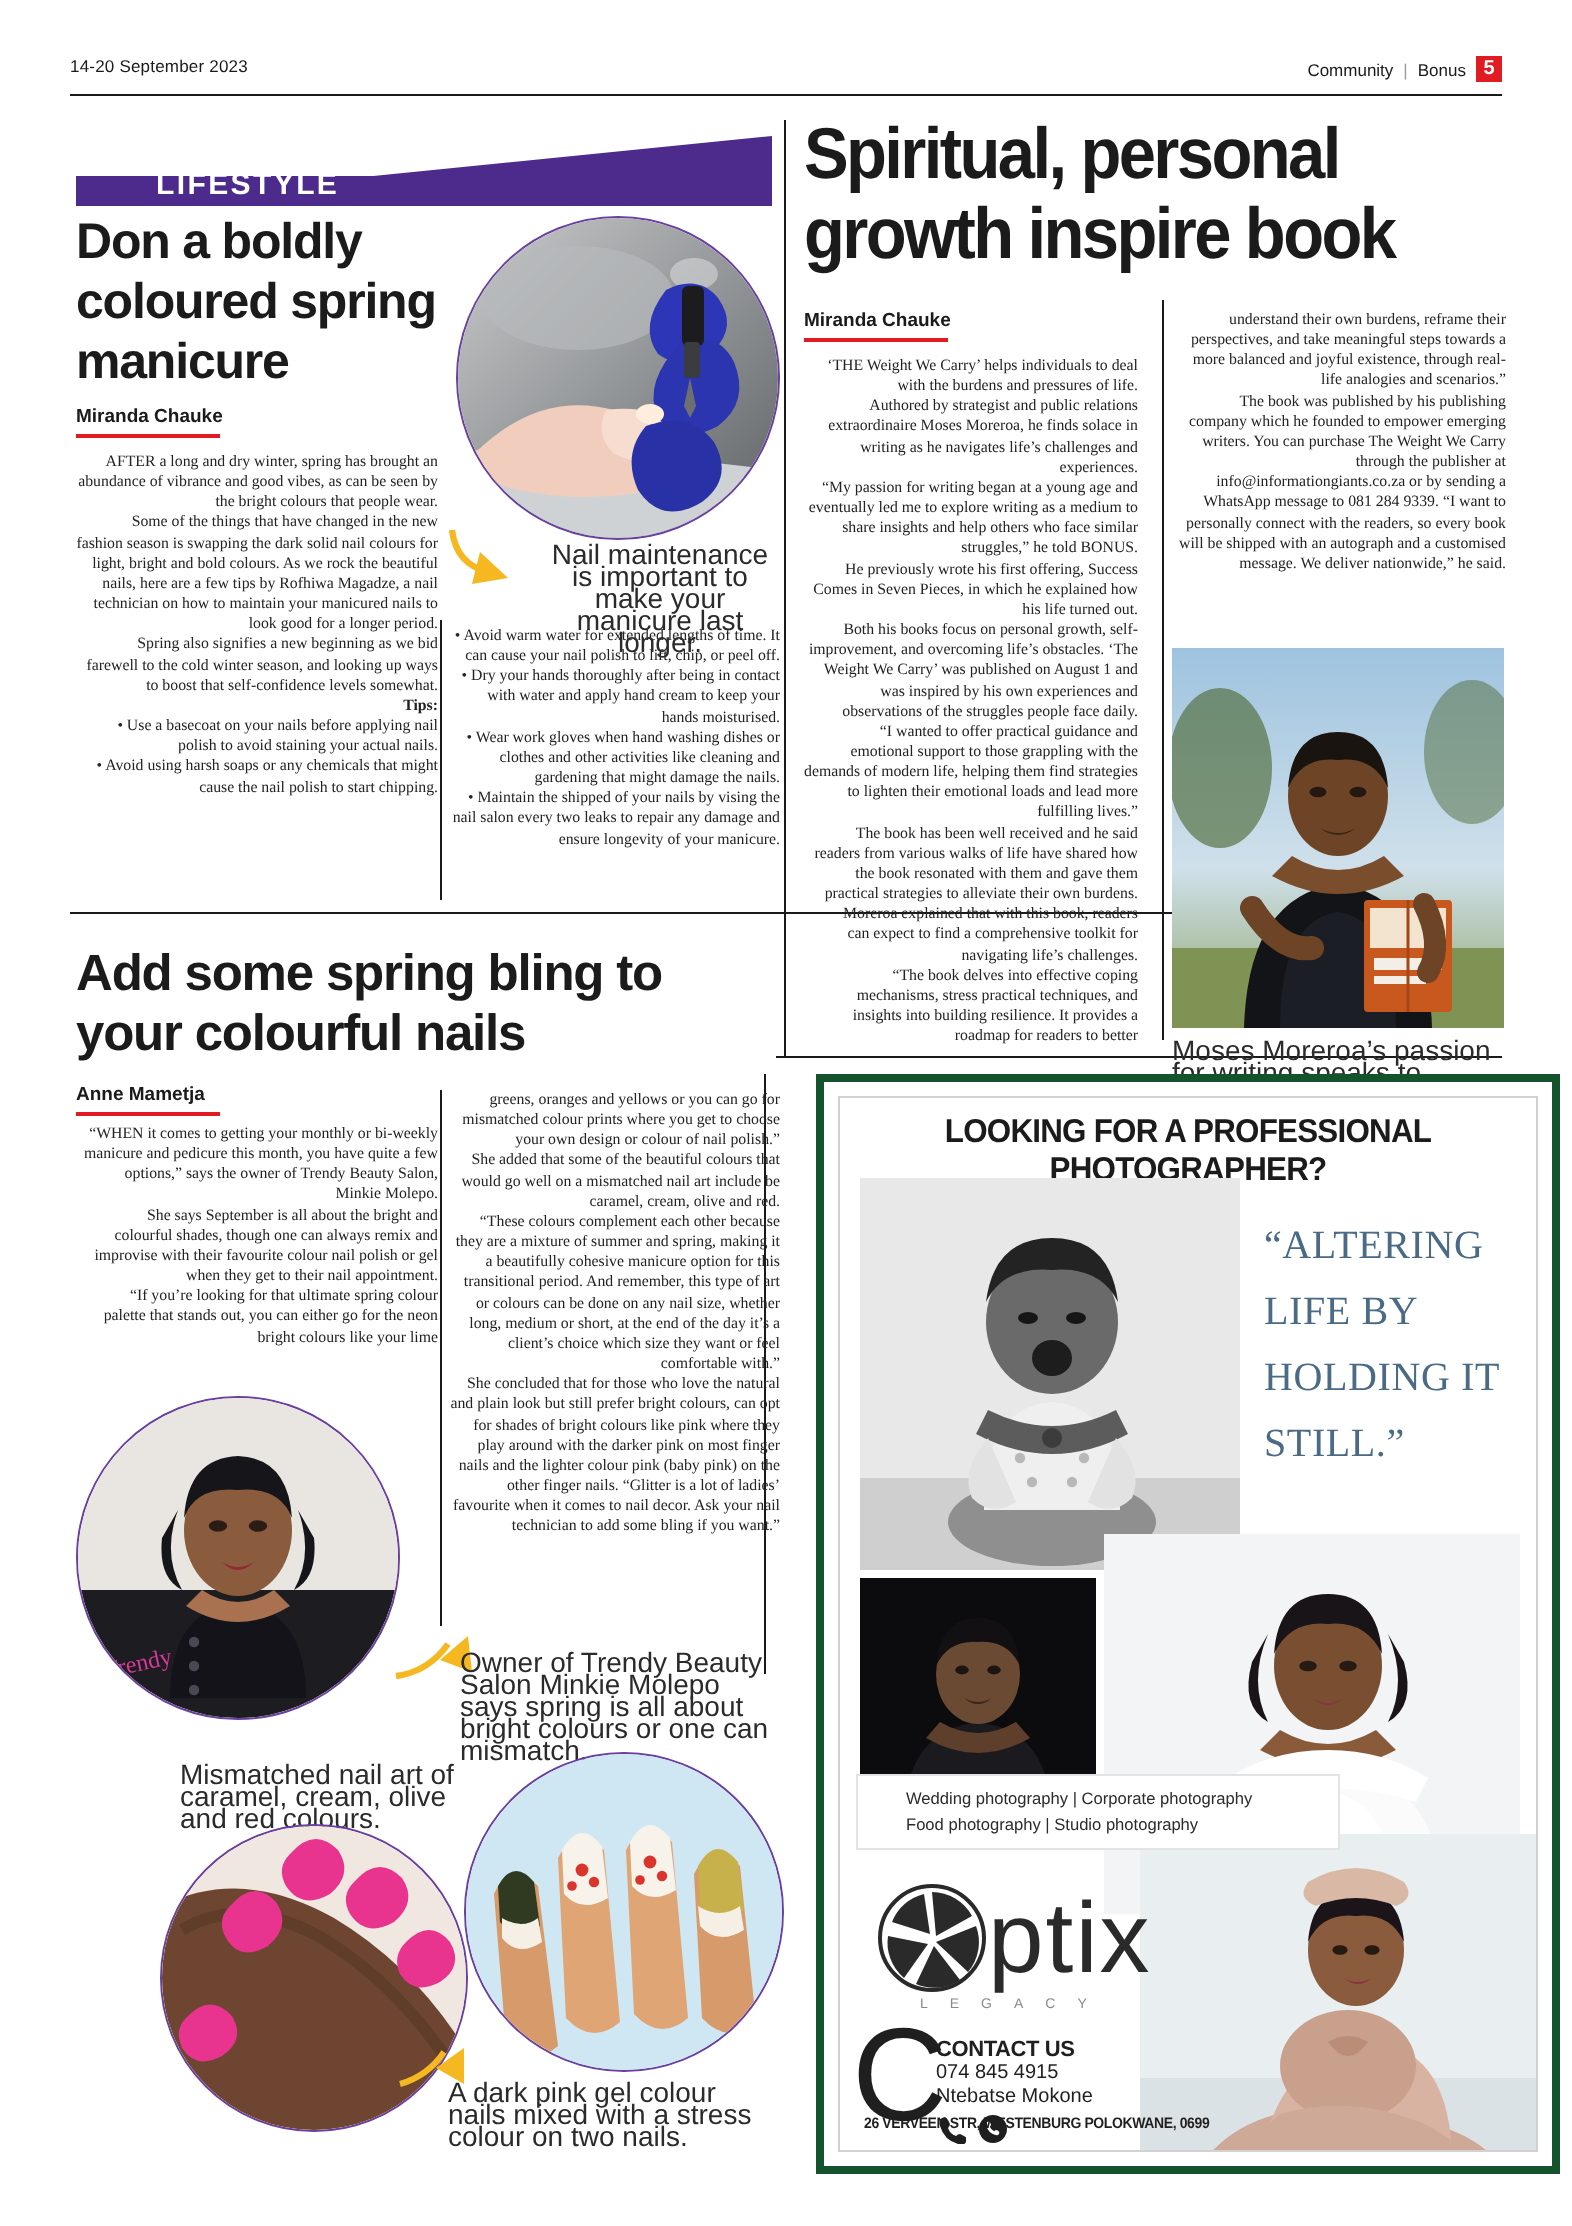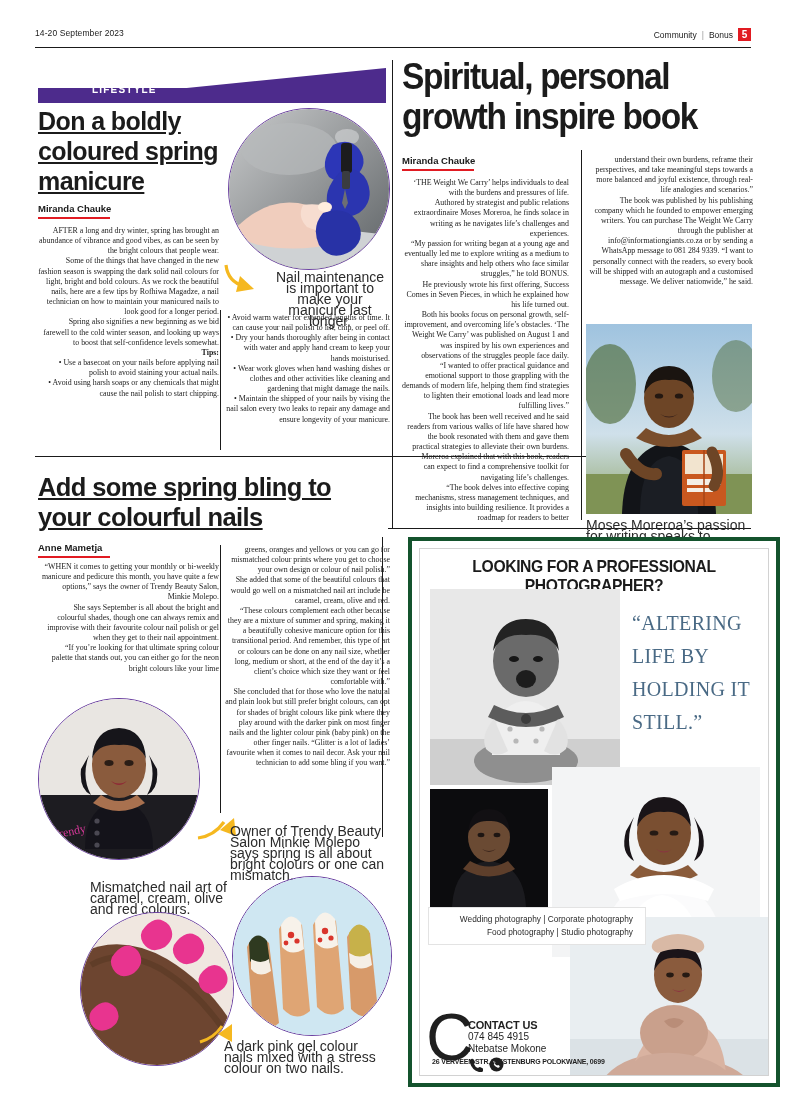--- a/index.html
+++ b/index.html
@@ -78,37 +78,36 @@
     width: 348px;
     height: 35px;
   }
   .banner-tri {
     position: absolute;
     left: 0; top: 0;
     width: 348px; height: 35px;
   }
   .banner-label {
     position: absolute;
-    left: 92px;
+    left: 78px;
     top: 84px;
     font-family: "Liberation Sans", sans-serif;
     font-weight: bold;
-    font-size: 10px;
+    font-size: 15px;
     letter-spacing: 1.2px;
     color: #ffffff;
     z-index: 3;
   }
 
   
   .hl-sans {
     font-family: "Liberation Sans", sans-serif;
     font-weight: bold;
     color: #1b1b1b;
     letter-spacing: -0.6px;
-    text-decoration: underline;
   }
   #hl-manicure {
     position: absolute;
     left: 38px;
     top: 106px;
     width: 195px;
     font-size: 25px;
     line-height: 30px;
   }
   #hl-bling {
@@ -233,28 +232,27 @@
     line-height: 33px;
     color: #4a6a85;
     letter-spacing: .3px;
   }
   .svc-box {
     position: absolute;
     left: 8px; top: 338px;
     width: 192px;
     background: #ffffff;
     border: 1px solid #e3e3e3;
-    padding: 5px 12px;
+    padding: 5px 24px;
     font-family: "Liberation Sans", sans-serif;
     font-size: 8.3px;
     line-height: 13px;
     color: #2b2b2b;
-    text-align: right;
+    text-align: left;
     z-index: 6;
-    margin-top: 20px;
   }
   .logo-optix {
     position: absolute;
     left: 18px; top: 392px;
     z-index: 6;
   }
   .optix-word {
     font-family: "Liberation Sans", sans-serif;
     font-size: 50px;
     font-weight: 300;
@@ -490,21 +488,21 @@
 
   <div class="col" id="body-book-a">
       <p class="noind">‘THE Weight We Carry’ helps individuals to deal with the burdens and pressures of life.</p>
       <p>Authored by strategist and public relations extraordinaire Moses Moreroa, he finds solace in writing as he navigates life’s challenges and experiences.</p>
       <p>“My passion for writing began at a young age and eventually led me to explore writing as a medium to share insights and help others who face similar struggles,” he told BONUS.</p>
       <p>He previously wrote his first offering, Success Comes in Seven Pieces, in which he explained how his life turned out.</p>
       <p>Both his books focus on personal growth, self-improvement, and overcoming life’s obstacles. ‘The Weight We Carry’ was published on August 1 and was inspired by his own experiences and observations of the struggles people face daily.</p>
       <p>“I wanted to offer practical guidance and emotional support to those grappling with the demands of modern life, helping them find strategies to lighten their emotional loads and lead more fulfilling lives.”</p>
       <p>The book has been well received and he said readers from various walks of life have shared how the book resonated with them and gave them practical strategies to alleviate their own burdens.</p>
       <p>Moreroa explained that with this book, readers can expect to find a comprehensive toolkit for navigating life’s challenges.</p>
-      <p>“The book delves into effective coping mechanisms, stress management techniques, and insights into building resilience. It provides a roadmap for readers to better</p>
+      <p>“The book delves into effective coping mechanisms, stress practical techniques, and insights into building resilience. It provides a roadmap for readers to better</p>
     </div>
   <div class="col" id="body-book-b">
       <p class="noind">understand their own burdens, reframe their perspectives, and take meaningful steps towards a more balanced and joyful existence, through real-life analogies and scenarios.”</p>
       <p>The book was published by his publishing company which he founded to empower emerging writers. You can purchase The Weight We Carry through the publisher at info@informationgiants.co.za or by sending a WhatsApp message to 081 284 9339. “I want to personally connect with the readers, so every book will be shipped with an autograph and a customised message. We deliver nationwide,” he said.</p>
     </div>
 
   <div class="ph" style="left:586px; top:324px; width:166px; height:190px;">
     <svg viewBox="0 0 166 190" width="166" height="190">
       <defs>
         <linearGradient id="sky" x1="0" y1="0" x2="0" y2="1">
@@ -616,20 +614,36 @@
           <path d="M84 24 q24 -14 48 0 q6 8 -4 12 q-20 -8 -40 0 q-10 -4 -4 -12Z" fill="#d9b9a5"></path>
           <ellipse cx="100" cy="58" rx="3.8" ry="2.4" fill="#261a13"></ellipse>
           <ellipse cx="116" cy="58" rx="3.8" ry="2.4" fill="#261a13"></ellipse>
           <path d="M102 72 q7 4 14 0 q-7 6 -14 0Z" fill="#8c3340"></path>
           <ellipse cx="104" cy="116" rx="34" ry="28" fill="#c9a08c"></ellipse>
           <path d="M70 140 q34 -10 70 4 q18 8 28 22 l-128 0Z" fill="#cfa998"></path>
           <path d="M94 104 q10 -6 20 0 q-10 14 -20 0Z" fill="#b98d78"></path>
         </svg>
       </div>
 
+      <div class="logo-optix">
+        <div style="display:flex; align-items:center;">
+          <svg width="56" height="56" viewBox="0 0 56 56">
+            <circle cx="28" cy="28" r="26" fill="none" stroke="#2a2a2a" stroke-width="2"></circle>
+            <g fill="#2a2a2a">
+              <path d="M28 5 A23 23 0 0 1 48 17 L30 27Z"></path>
+              <path d="M50 22 A23 23 0 0 1 46 45 L30 30Z"></path>
+              <path d="M42 49 A23 23 0 0 1 20 51 L29 32Z"></path>
+              <path d="M14 48 A23 23 0 0 1 6 27 L26 31Z"></path>
+              <path d="M8 20 A23 23 0 0 1 24 6 L27 26Z"></path>
+            </g>
+          </svg>
+          <div class="optix-word">ptix</div>
+        </div>
+        <div class="optix-legacy">LEGACY</div>
+      </div>
 
       <div class="big-c">C</div>
 
       <div class="contact-blk">
         <div class="contact-head">CONTACT US</div>
         <div class="contact-line">074 845 4915</div>
         <div class="contact-line">Ntebatse Mokone</div>
         <div style="display:flex; gap:6px; margin-top:2px;">
           <svg width="15" height="15" viewBox="0 0 15 15">
             <path d="M3 2 q2 -1 3 1 l1 2 q0 1 -1 2 q1 3 4 4 q1 -1 2 -1 l2 1 q2 1 1 3 q-1 2 -4 1 Q4 13 2 6 Q1 3 3 2Z" fill="#1f1f1f"></path>

